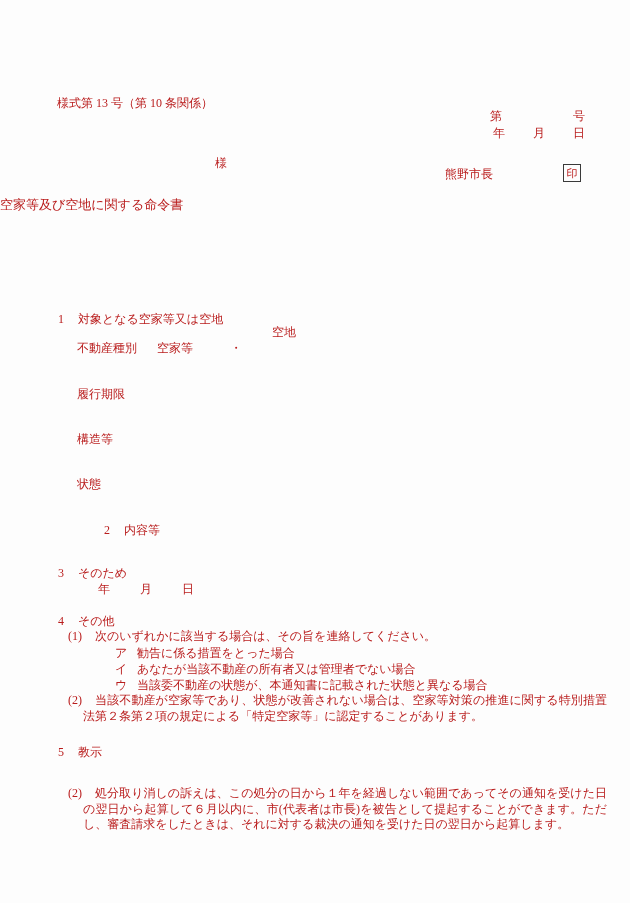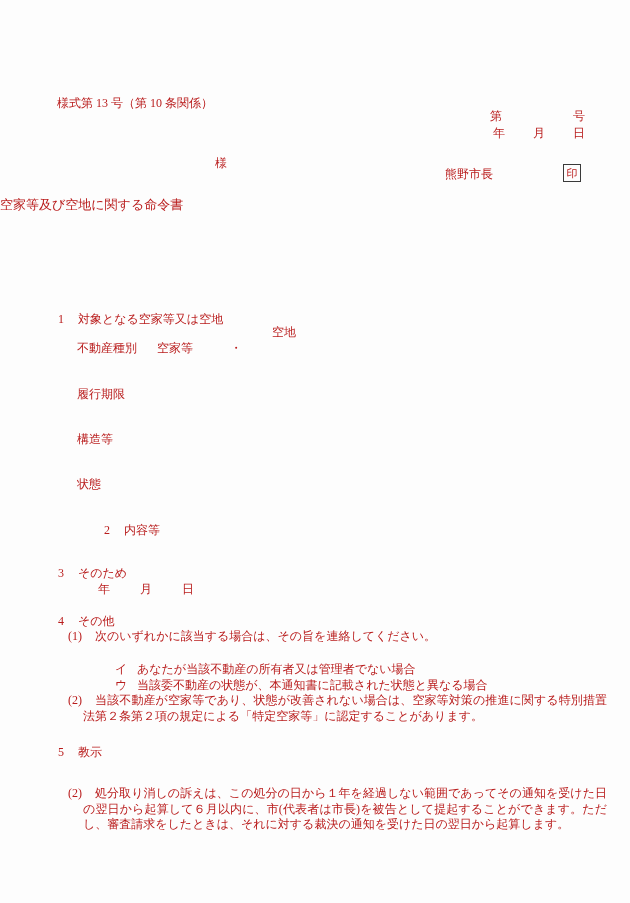--- a/index.html
+++ b/index.html
@@ -114,20 +114,23 @@
     <span class="abs" style="left:140px; top:581px;">月</span>
     <span class="abs" style="left:182px; top:581px;">日</span>
   </div>
 
   <div class="abs sec" style="left:58px; top:613px;">
     <span class="num">4</span><span>その他</span>
   </div>
   <div class="abs hang" style="left:68px; top:629px; width:522px;">
     <span class="marker">(1)</span><span>次のいずれかに該当する場合は、その旨を連絡してください。</span>
   </div>
+  <div class="abs kana-item" style="left:115px; top:645px;">
+    <span class="marker">ア</span><span>勧告に係る措置をとった場合</span>
+  </div>
   <div class="abs kana-item" style="left:115px; top:661px;">
     <span class="marker">イ</span><span>あなたが当該不動産の所有者又は管理者でない場合</span>
   </div>
   <div class="abs kana-item" style="left:115px; top:677px;">
     <span class="marker">ウ</span><span>当該委不動産の状態が、本通知書に記載された状態と異なる場合</span>
   </div>
   <div class="abs hang" style="left:68px; top:693px; width:524px;">
     <span class="marker">(2)</span><span>当該不動産が空家等であり、状態が改善されない場合は、空家等対策の推進に関する特別措置法第２条第２項の規定による「特定空家等」に認定することがあります。</span>
   </div>
 

